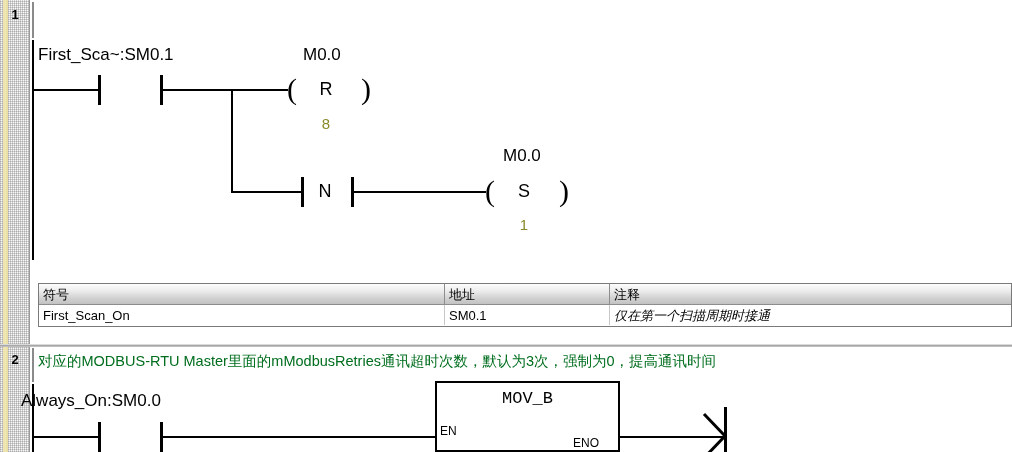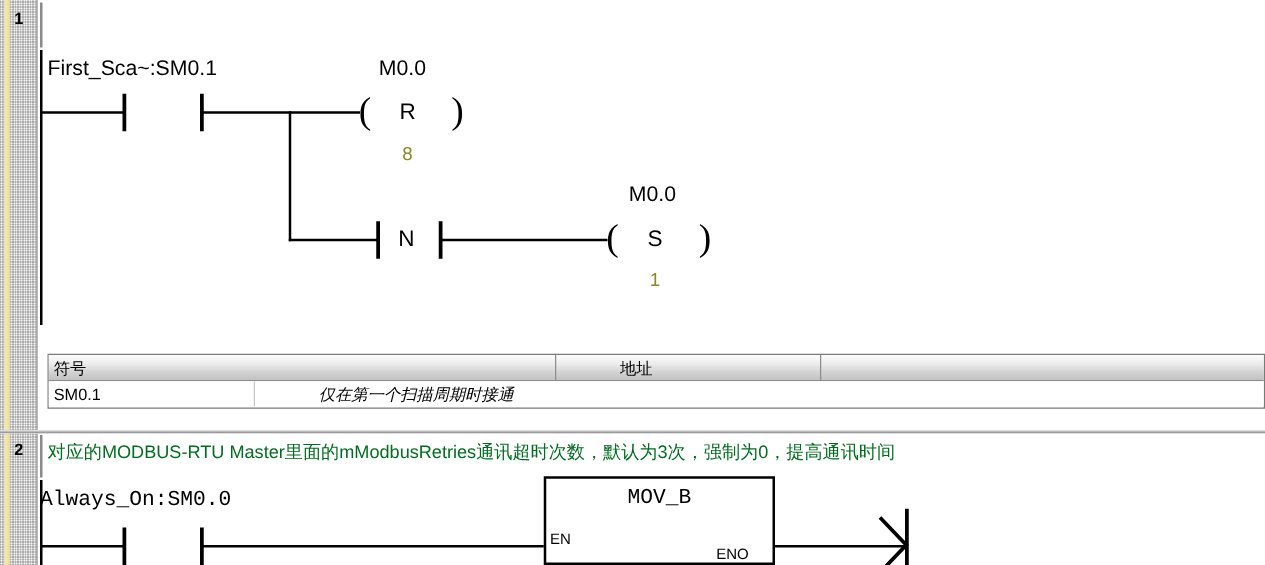--- a/index.html
+++ b/index.html
@@ -81,21 +81,21 @@
   .fb-title{position:absolute;font-size:17px;color:#000;text-align:center;white-space:nowrap;}
   .fb-pin{position:absolute;font-size:12px;color:#000;white-space:nowrap;}
 
   
   .symtable{
     position:absolute;
     border:1px solid #7a7a7a;
     background:#fff;
     box-sizing:border-box;
   }
-  .symtable .row{display:flex;width:100%;box-sizing:border-box;gap:47px;}
+  .symtable .row{display:flex;width:100%;box-sizing:border-box;}
   .symtable .hrow{
     height:21px;
     background:linear-gradient(180deg,#fdfdfd 0%,#ececec 35%,#d2d2d2 70%,#c2c2c2 100%);
     border-bottom:1px solid #8d8d8d;
   }
   .symtable .brow{height:20px;background:#ffffff;}
   .symtable .cell{
     box-sizing:border-box;
     padding:1px 4px 0 4px;
     font-size:13px;
@@ -148,36 +148,38 @@
   <div class="operand" style="left:503px;top:146px;">M0.0</div>
   <div class="paren" style="left:485px;top:176px;">(</div>
   <div class="paren" style="left:559px;top:176px;">)</div>
   <div class="coil-letter" style="left:504px;top:181px;width:40px;">S</div>
   <div class="coil-num" style="left:504px;top:216px;width:40px;">1</div>
 
   <div class="symtable" style="left:38px;top:283px;width:974px;height:44px;">
     <div class="row hrow">
       <div class="cell c0">符号</div>
       <div class="cell c1">地址</div>
+      <div class="cell c2">注释</div>
     </div>
     <div class="row brow">
+      <div class="cell c0">First_Scan_On</div>
       <div class="cell c1">SM0.1</div>
       <div class="cell c2 sym-note">仅在第一个扫描周期时接通</div>
     </div>
   </div>
 
   <div class="net-sep" style="left:0px;top:344px;width:1012px;"></div>
 
   <div class="net-num" style="left:6px;top:352px;">2</div>
   <div class="net-bar" style="left:32px;top:348px;height:34px;"></div>
   <div class="net-bar" style="left:32px;top:384px;height:68px;background:#000;width:2px;"></div>
 
   <div class="net-comment" style="left:38px;top:352px;">对应的MODBUS-RTU Master里面的mModbusRetries通讯超时次数，默认为3次，强制为0，提高通讯时间</div>
 
-  <div class="operand" style="left:32px;top:391px;font-family:Liberation Mono, monospace;">Always_On:SM0.0</div>
+  <div class="operand" style="left:21px;top:391px;">Always_On:SM0.0</div>
   <div class="wire-h" style="left:32px;top:436px;width:68px;"></div>
   <div class="bar" style="left:98px;top:422px;height:30px;"></div>
   <div class="bar" style="left:160px;top:422px;height:30px;"></div>
   <div class="wire-h" style="left:162px;top:436px;width:274px;"></div>
 
   <div class="fb-box" style="left:435px;top:381px;width:185px;height:71px;"></div>
   <div class="fb-title" style="left:435px;top:389px;width:185px;font-family:Liberation Mono, monospace;">MOV_B</div>
   <div class="fb-pin" style="left:440px;top:424px;">EN</div>
   <div class="fb-pin" style="left:573px;top:436px;">ENO</div>
 

